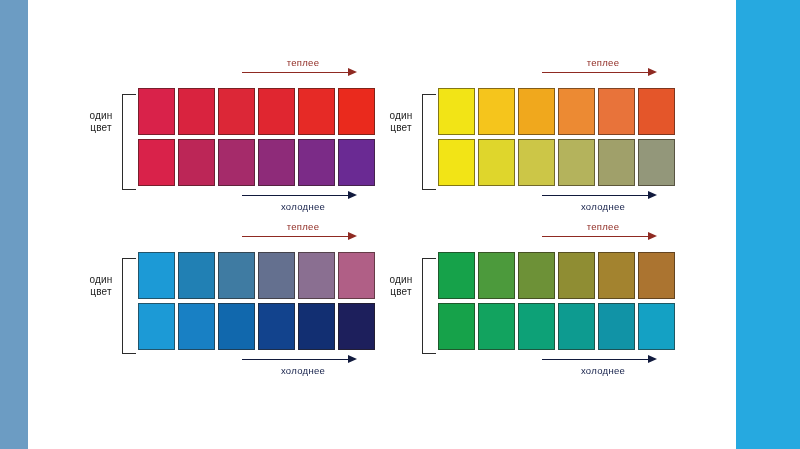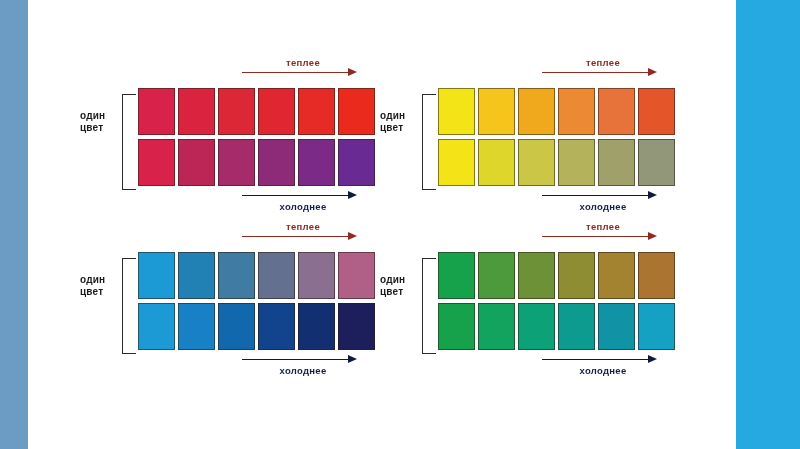--- a/index.html
+++ b/index.html
@@ -53,24 +53,24 @@
   .group.g2 { left: 52px;  top: 222px; }
   .group.g3 { left: 352px; top: 222px; }
 
   
   .one-color-label {
     position: absolute;
     left: 0;
     top: 52px;
     width: 42px;
     font-size: 10px;
-    font-weight: bold;
+    font-weight: normal;
     color: #1c1c1c;
     line-height: 12px;
-    text-align: left;
+    text-align: center;
     letter-spacing: 0.2px;
   }
   .bracket {
     position: absolute;
     left: 42px;
     top: 36px;
     width: 14px;
     height: 96px;
     border-left: 1.5px solid #2b2b2b;
     border-top: 1.5px solid #2b2b2b;
@@ -112,21 +112,21 @@
     left: 162px;
   }
   .arrow.warmer { top: 0px; }
   .arrow.cooler { top: 132px; }
 
   .arrow .arrow-label {
     position: absolute;
     left: 0; right: 0;
     text-align: center;
     font-size: 9.5px;
-    font-weight: bold;
+    font-weight: normal;
     letter-spacing: 0.3px;
   }
   .arrow.warmer .arrow-label { top: -1px; color: #8f2a22; }
   .arrow.cooler .arrow-label { top: 11px;  color: #15204a; }
 
   .arrow .arrow-line {
     position: absolute;
     left: 0;
     width: 108px;
     height: 0;

